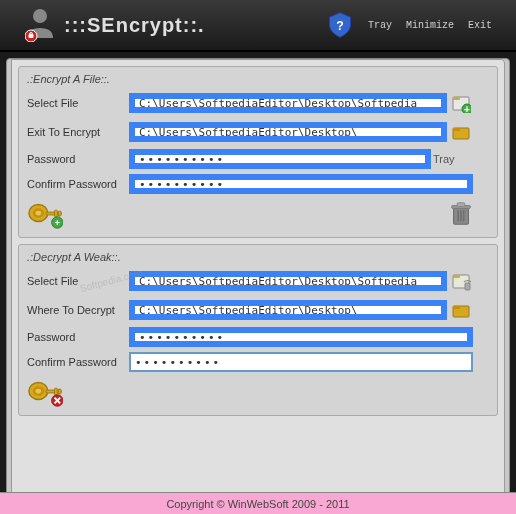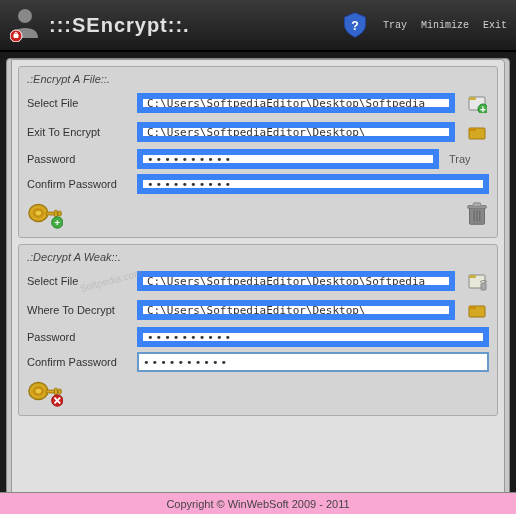--- a/index.html
+++ b/index.html
@@ -11,21 +11,21 @@
       font-size: 12px;
       overflow: hidden;
     }
 
     
     .title-bar {
       background: linear-gradient(to bottom, #3a3a3a, #1a1a1a);
       height: 52px;
       display: flex;
       align-items: center;
-      padding: 0 9px;
+      padding: 0 24px;
       border-bottom: 2px solid #000;
     }
     .title-icon {
       width: 32px;
       height: 32px;
       margin-right: 8px;
       position: relative;
       display: flex;
       align-items: center;
       justify-content: center;
@@ -106,35 +106,35 @@
       display: flex;
       flex-direction: column;
       gap: 6px;
     }
 
     
     .section-box {
       background: #d4d4d4;
       border: 1px solid #aaa;
       border-radius: 3px;
-      padding: 6px 8px 8px 8px;
+      padding: 6px 24px 8px 8px;
     }
     .section-title {
       font-size: 11px;
       color: #444;
       margin-bottom: 6px;
       font-style: italic;
     }
 
     
     .form-row {
       display: flex;
       align-items: center;
       margin-bottom: 5px;
-      gap: 10px;
+      gap: 2px;
     }
     .form-label {
       width: 100px;
       font-size: 11px;
       color: #333;
       flex-shrink: 0;
     }
     .form-input {
       flex: 1;
       height: 20px;

